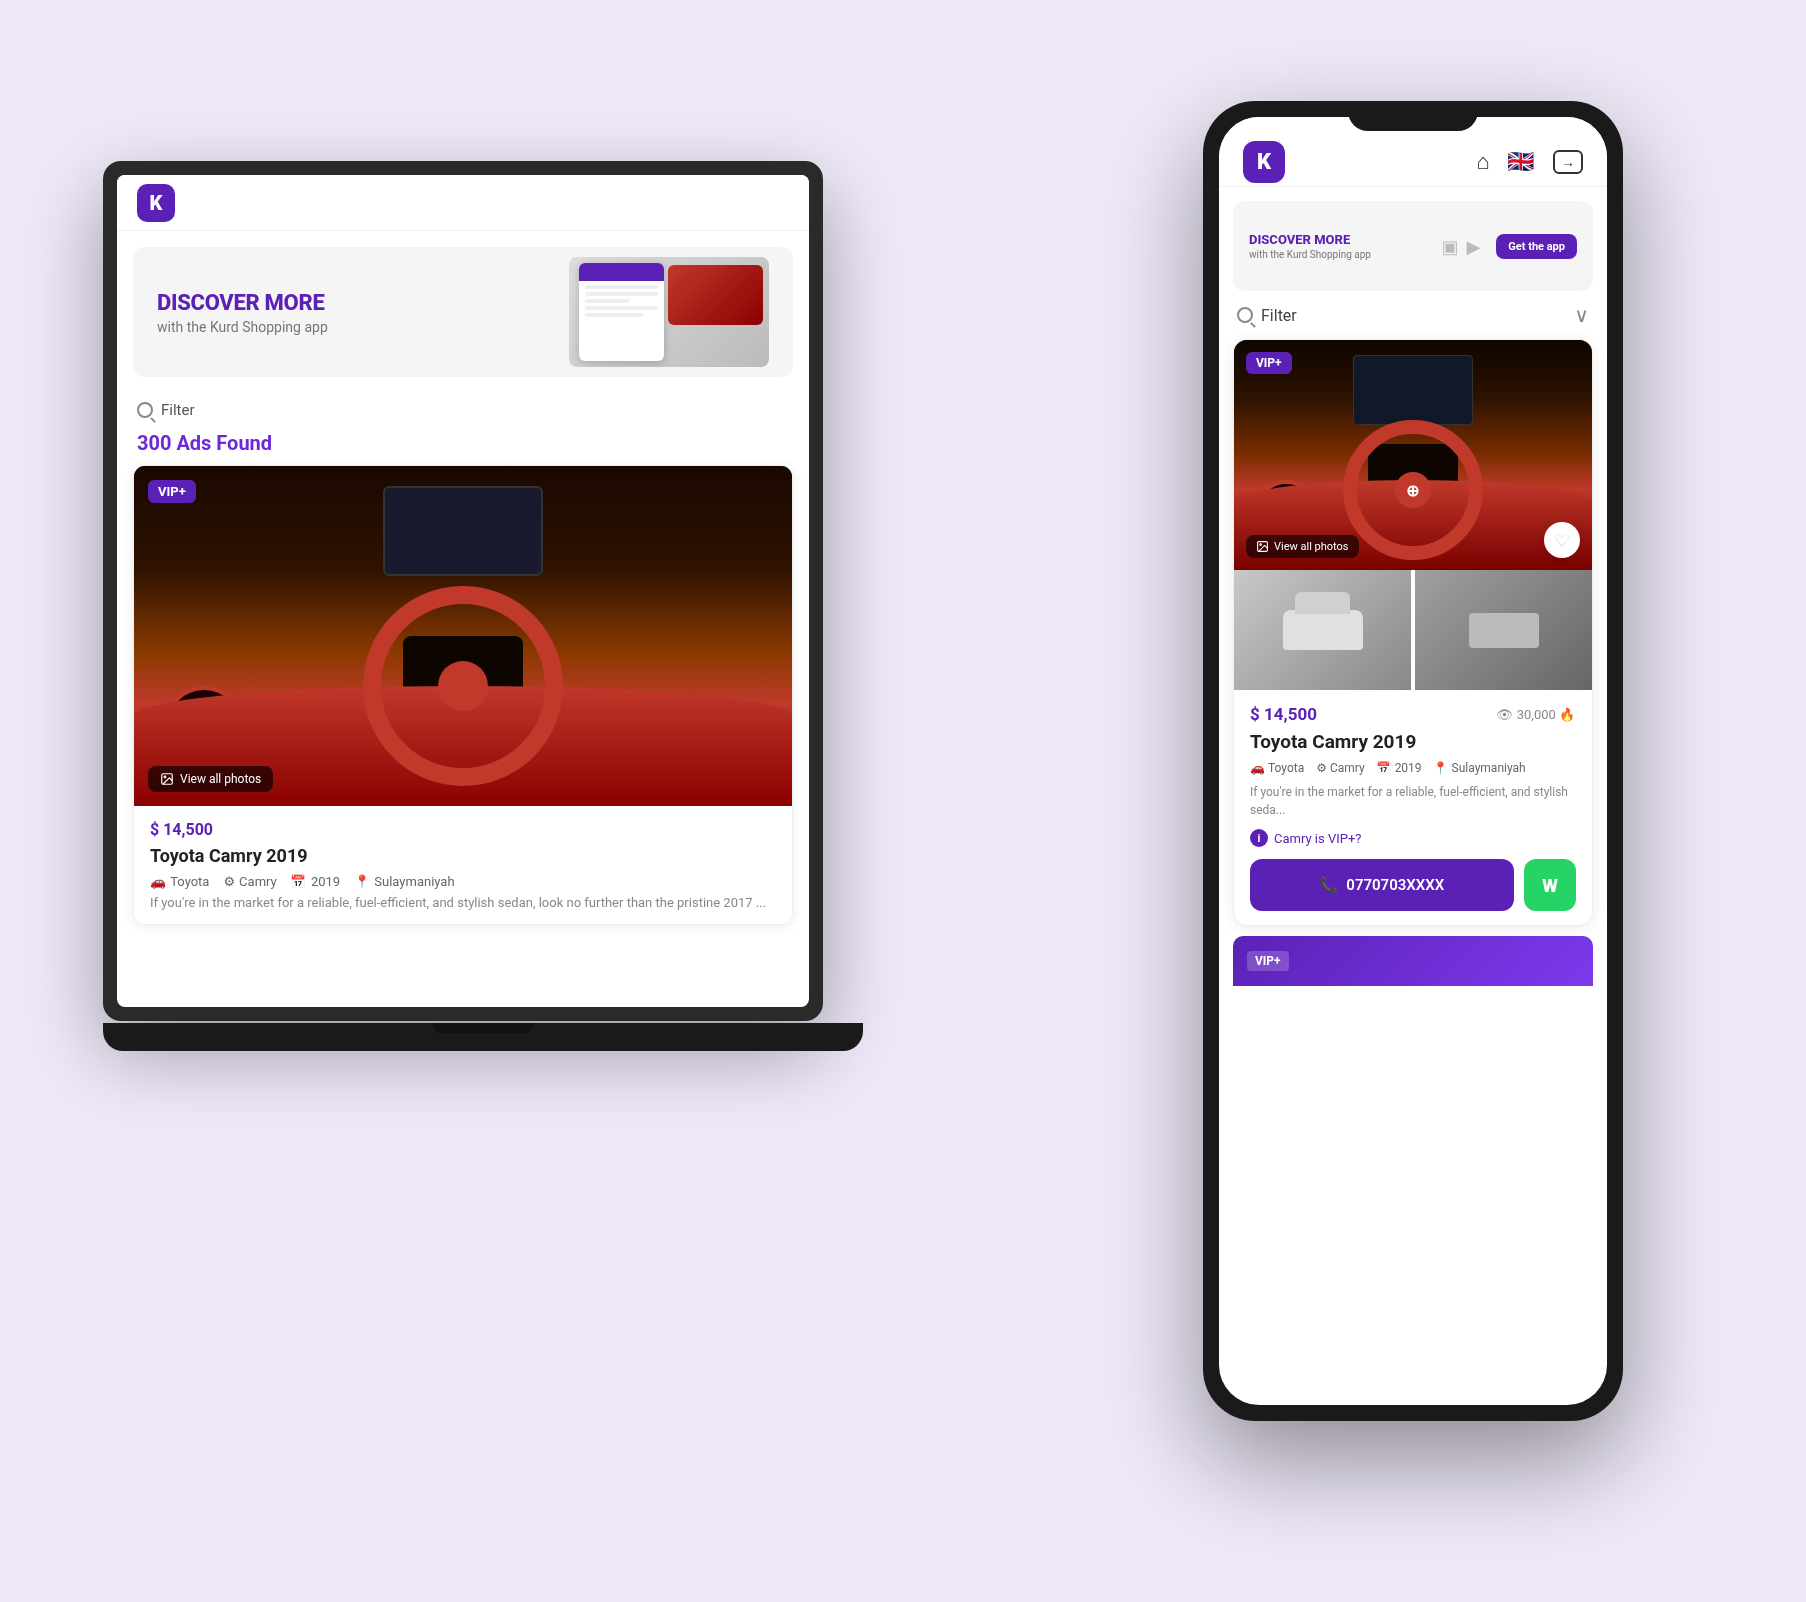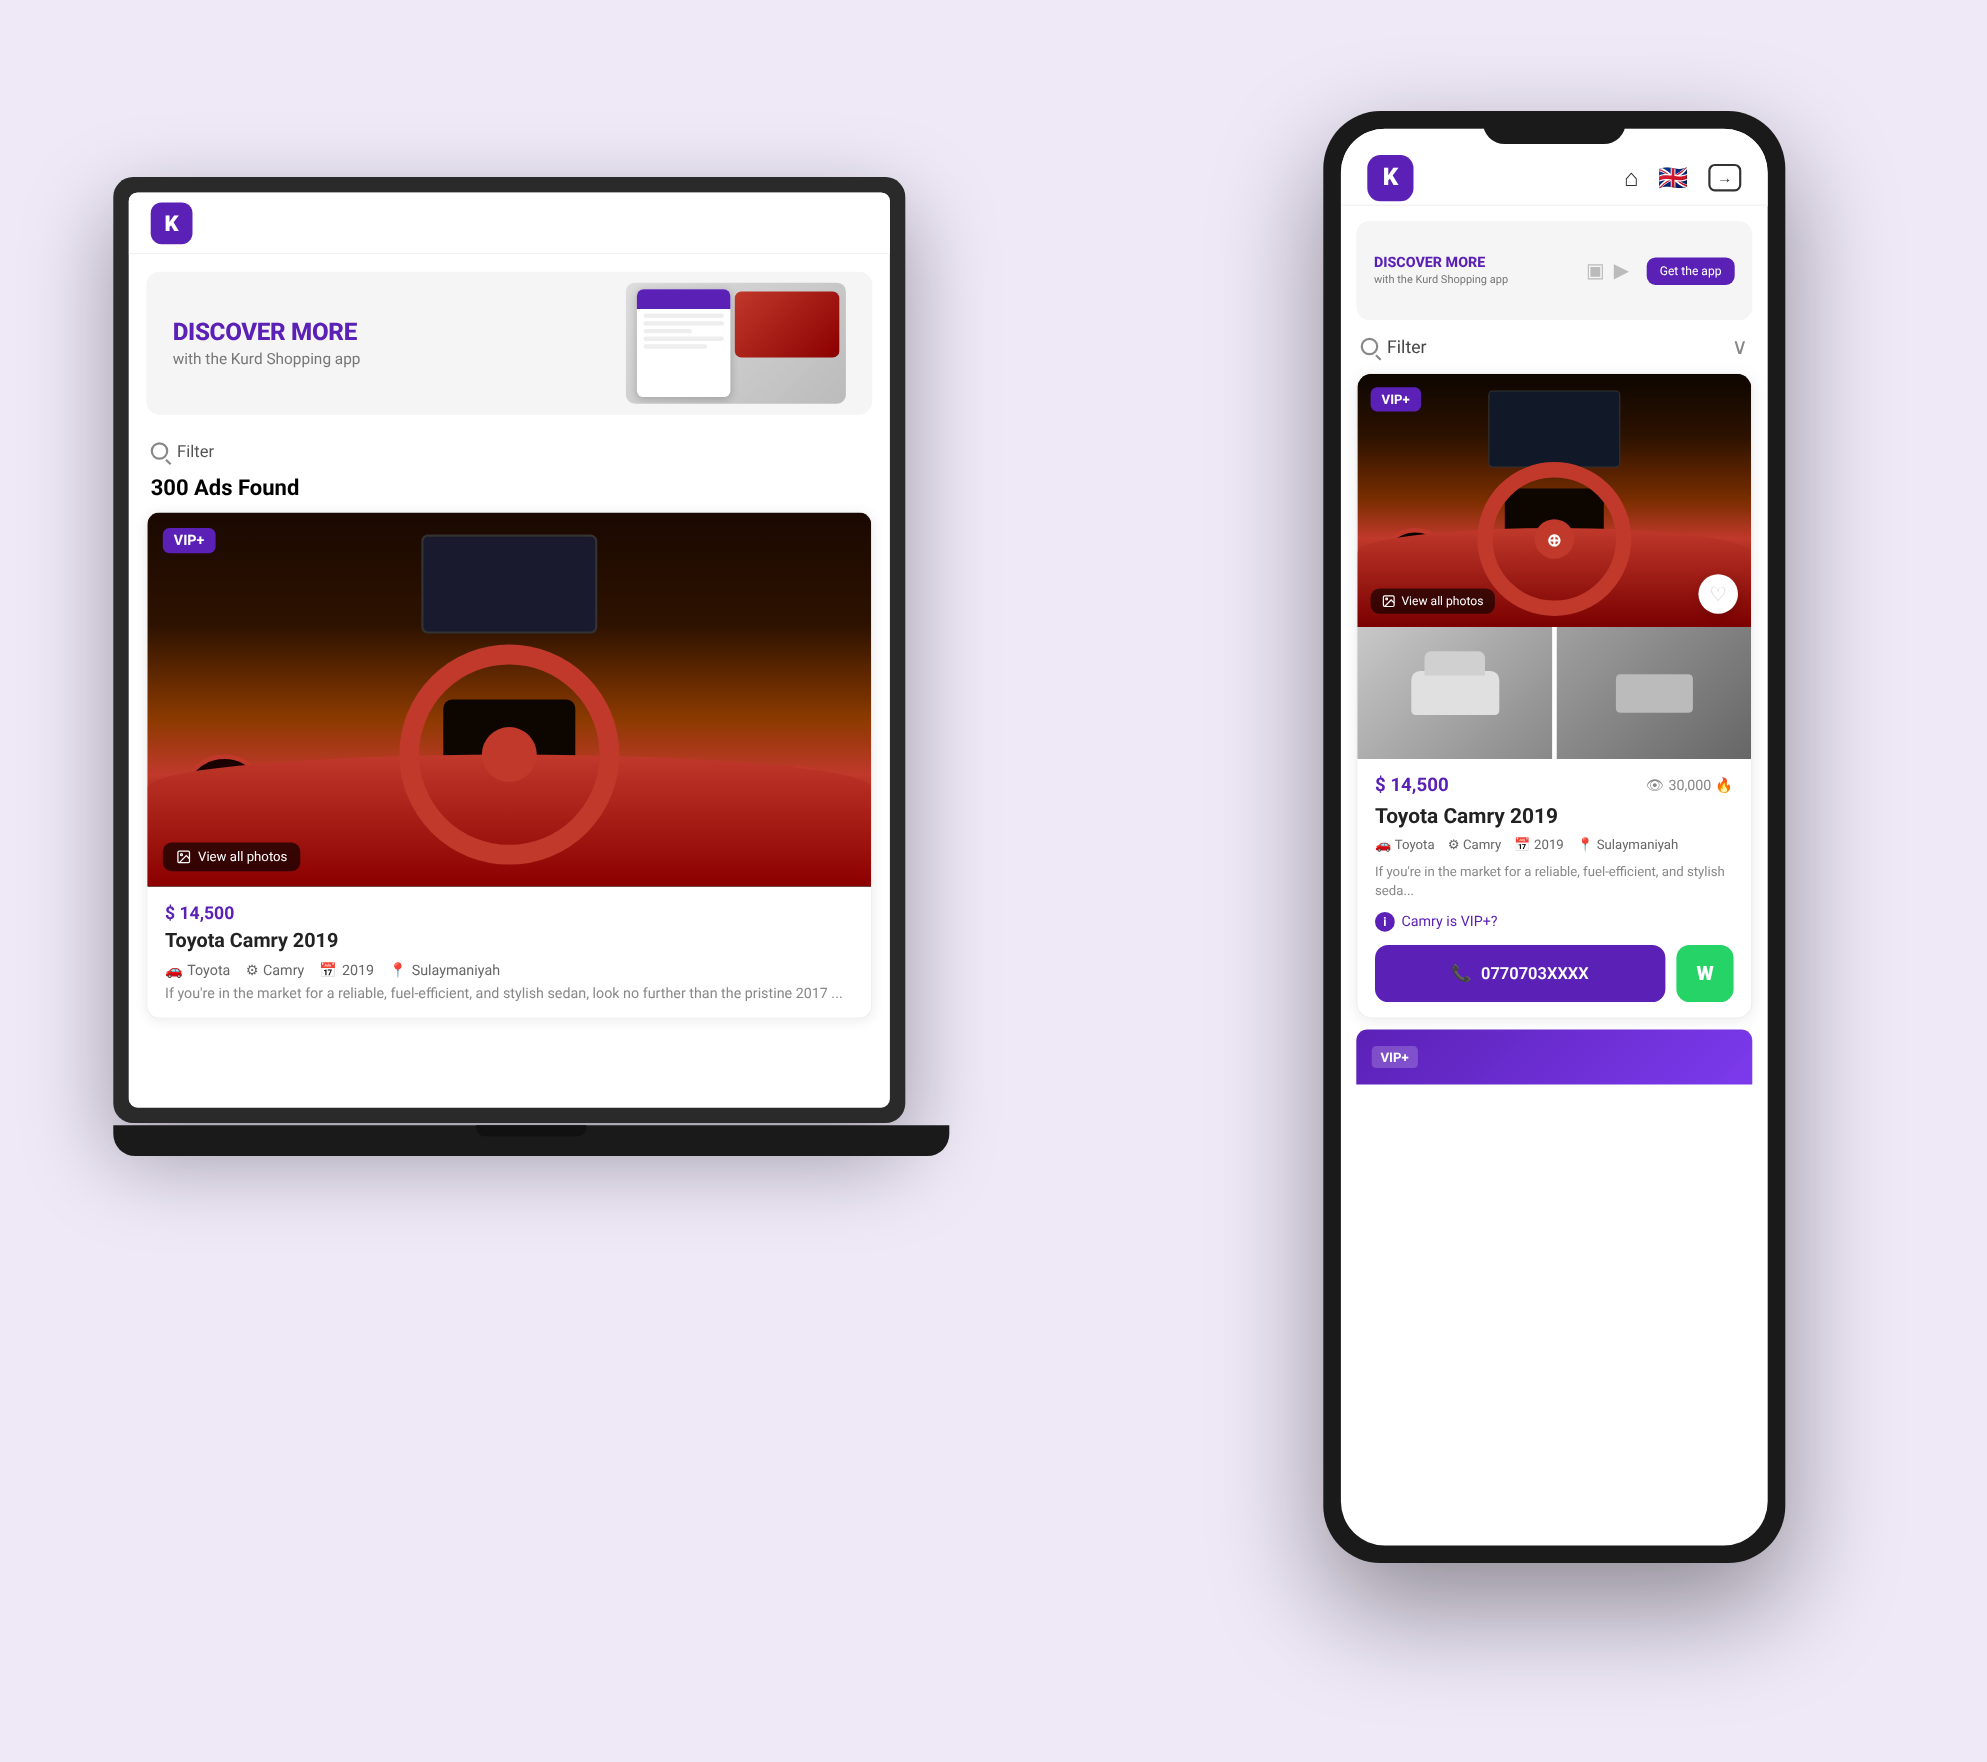--- a/index.html
+++ b/index.html
@@ -175,21 +175,21 @@
 
     .filter-label {
       font-size: 15px;
       color: #555;
     }
 
     .ads-found {
       padding: 4px 20px 10px;
       font-size: 20px;
       font-weight: 700;
-      color: #000000;
+      color: #6d28d9;
     }
 
     
     .car-card {
       margin: 0 16px;
       border-radius: 12px;
       overflow: hidden;
       border: 1px solid #eee;
       box-shadow: 0 2px 12px rgba(0,0,0,0.08);
     }
@@ -441,21 +441,21 @@
       color: #bbb;
       font-size: 18px;
     }
 
     .get-app-btn {
       background: #5b21b6;
       color: white;
       font-size: 11px;
       padding: 6px 12px;
       border-radius: 8px;
-      font-weight: 400;
+      font-weight: 700;
     }
 
     
     .ph-filter {
       display: flex;
       align-items: center;
       justify-content: space-between;
       padding: 12px 18px;
     }
 

